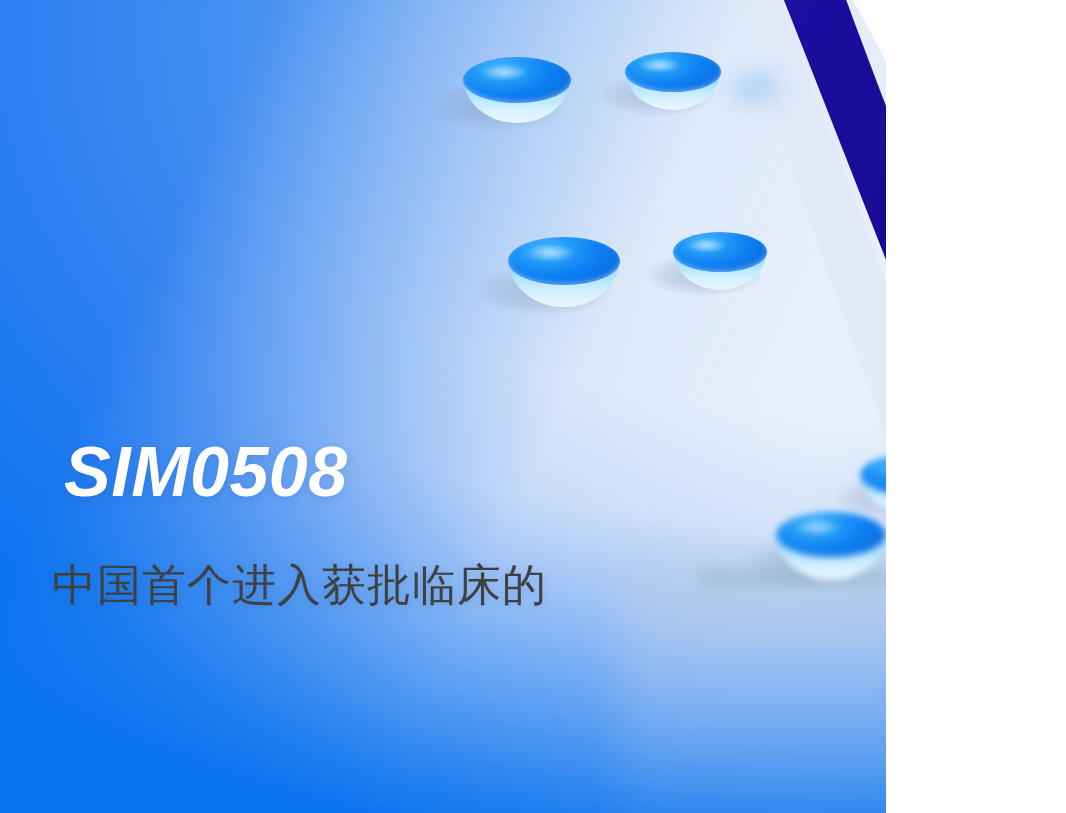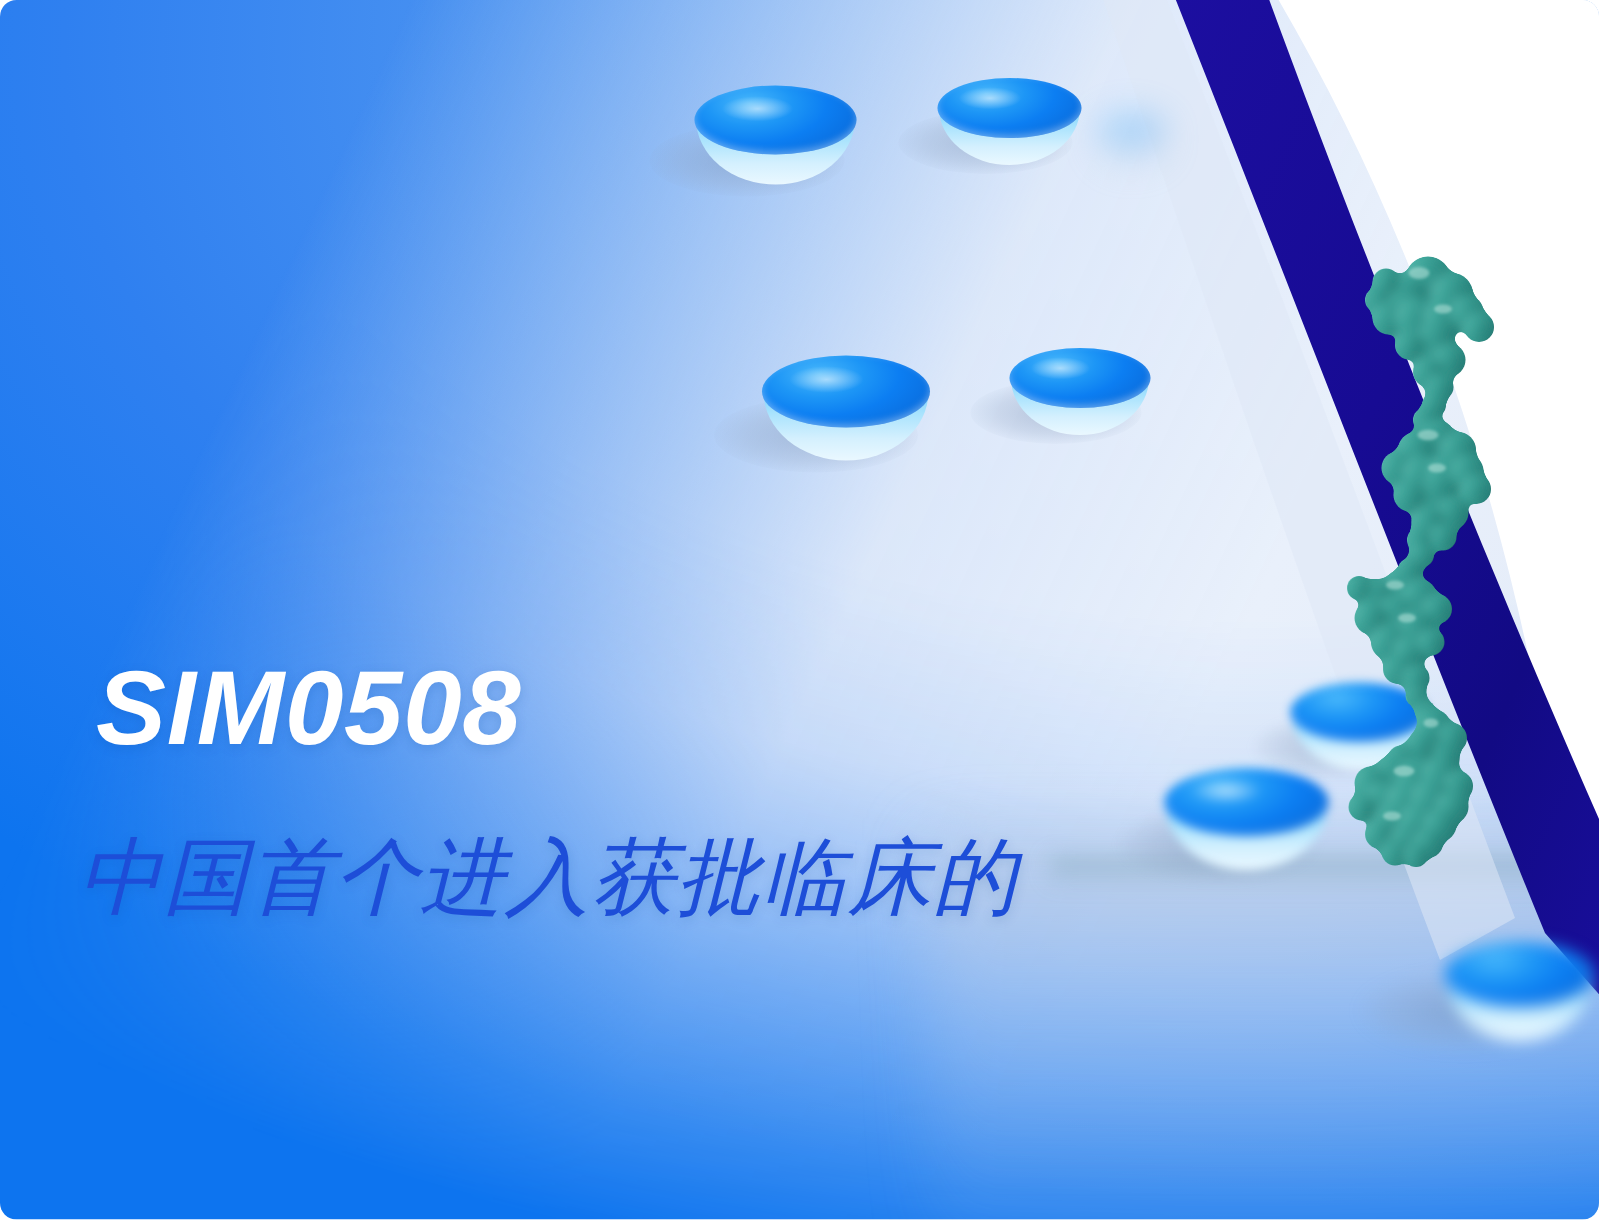--- a/index.html
+++ b/index.html
@@ -5,23 +5,22 @@
 <style>
   * { margin:0; padding:0; box-sizing:border-box; }
   html,body{
     width:1066px; height:813px;
     background:#ffffff;
     font-family:"Liberation Sans","DejaVu Sans",sans-serif;
     overflow:hidden;
   }
   #stage{
     position:relative;
-    width:1066px; height:813px;
+    width:886px; height:813px;
     overflow:hidden;
-    border-radius:11px;
   }
 
   
   .bg-blue{
     position:absolute; inset:0;
     background:
       radial-gradient(120% 95% at 88% 4%, #7fb3f4 0%, #66a4f2 22%, #4b93f1 46%, #2f80f0 70%, #0d74ef 100%);
   }
   
   .bg-plane{
@@ -99,23 +98,22 @@
     font-size:70px;
     font-weight:bold;
     font-style:italic;
     letter-spacing:.5px;
     line-height:1;
     text-shadow:0 2px 8px rgba(10,70,160,.18);
     white-space:nowrap;
   }
   .subline{
     position:absolute; left:52px; top:548px;
-    color:#1d4ed8;
-    font-size:56px;
-    font-style:italic;
+    color:#404040;
+    font-size:44px;
     font-weight:400;
     line-height:74px;
     letter-spacing:1px;
     text-shadow:0 2px 8px rgba(10,70,160,.18);
     white-space:nowrap;
   }
   .subline .l2{ display:block; }
 </style>
 </head>
 <body>

